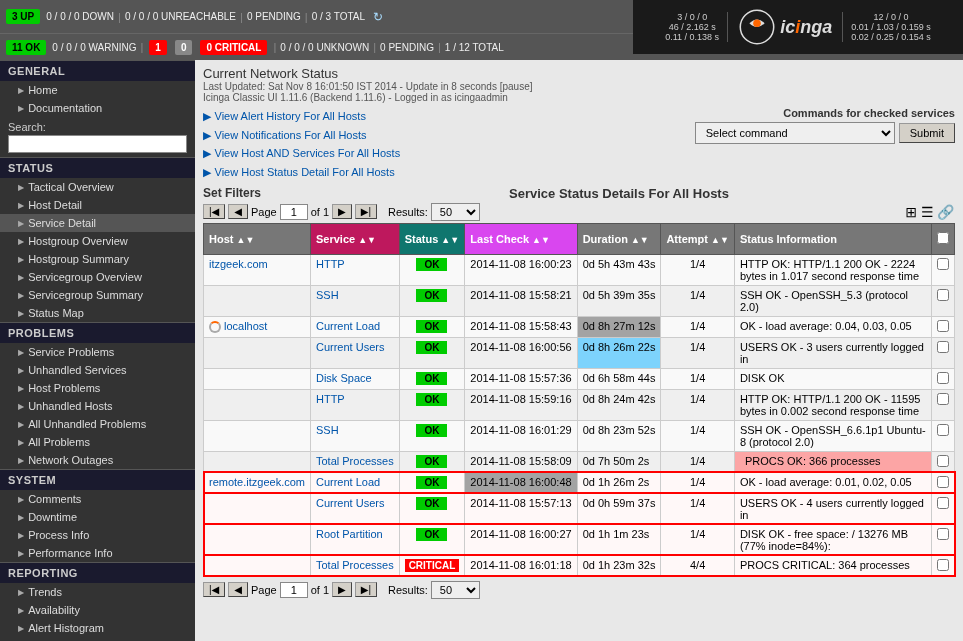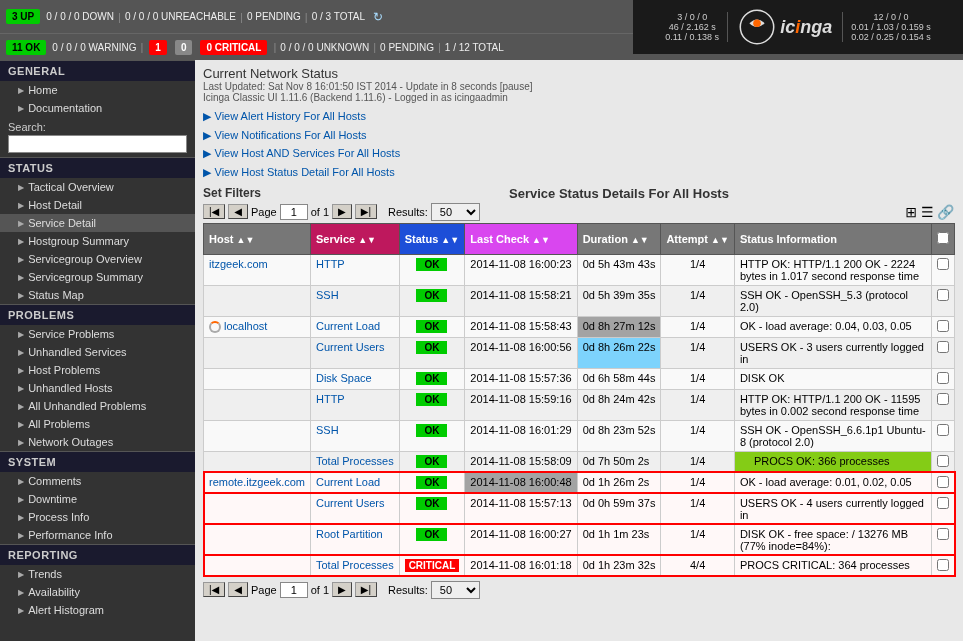--- a/index.html
+++ b/index.html
@@ -83,20 +83,21 @@
       <div class="sidebar-item">Documentation</div>
       <div class="sidebar-search">
         <label>Search:</label>
         <input type="text" style="width: 100%; padding: 2px 4px; background: rgb(255, 255, 255); border: 1px solid rgb(136, 136, 136); color: rgb(0, 0, 0); font-size: 11px;">
       </div>
 
       <div class="sidebar-section-header">Status</div>
       <div class="sidebar-item">Tactical Overview</div>
       <div class="sidebar-item">Host Detail</div>
       <div class="sidebar-item" style="background:#555;">Service Detail</div>
+      <div class="sidebar-item">Hostgroup Overview</div>
       <div class="sidebar-item">Hostgroup Summary</div>
       <div class="sidebar-item">Servicegroup Overview</div>
       <div class="sidebar-item">Servicegroup Summary</div>
       <div class="sidebar-item">Status Map</div>
 
       <div class="sidebar-section-header">Problems</div>
       <div class="sidebar-item">Service Problems</div>
       <div class="sidebar-item">Unhandled Services</div>
       <div class="sidebar-item">Host Problems</div>
       <div class="sidebar-item">Unhandled Hosts</div>
@@ -124,20 +125,29 @@
         <p style="font-size:10px; color:#555;">Last Updated: Sat Nov 8 16:01:50 IST 2014 - Update in 8 seconds [pause]</p>
         <p style="font-size:10px; color:#555;">Icinga Classic UI 1.11.6 (Backend 1.11.6) - Logged in as icingaadmin</p>
       </div>
 
       <div style="display:flex; align-items:flex-start; justify-content:space-between; margin:4px 0;">
         <div>
           <a href="#" style="color:#0055aa; text-decoration:none; font-size:11px; display:block; line-height:1.7;">▶ <span>View Alert History For All Hosts</span></a>
           <a href="#" style="color:#0055aa; text-decoration:none; font-size:11px; display:block; line-height:1.7;">▶ <span>View Notifications For All Hosts</span></a>
           <a href="#" style="color:#0055aa; text-decoration:none; font-size:11px; display:block; line-height:1.7;">▶ <span>View Host AND Services For All Hosts</span></a>
           <a href="#" style="color:#0055aa; text-decoration:none; font-size:11px; display:block; line-height:1.7;">▶ <span>View Host Status Detail For All Hosts</span></a>
+        </div>
+        <div style="text-align:right; min-width:280px;">
+          <div style="font-weight:bold; font-size:11px; color:#333; margin-bottom:3px;">Commands for checked services</div>
+          <div style="display:flex; gap:4px; align-items:center; justify-content:flex-end;">
+            <select style="padding:3px 6px; border:1px solid #888; font-size:11px; width:200px;">
+              <option>Select command</option>
+            </select>
+            <button style="padding:3px 10px; background:#d4d0c8; border:1px outset #999; font-size:11px; cursor:pointer;">Submit</button>
+          </div>
         </div>
       </div>
 
       <div style="display:flex; align-items:center; margin:4px 0 2px 0;">
         <span style="font-size:12px; font-weight:bold; color:#333; min-width:80px;">Set Filters</span>
         <span style="flex:1; font-size:13px; font-weight:bold; color:#333; text-align:center;">Service Status Details For All Hosts</span>
       </div>
 
       <div style="display:flex; align-items:center; justify-content:space-between; margin:2px 0;">
         <div style="display:flex; align-items:center; gap:3px; font-size:11px;">
@@ -164,21 +174,21 @@
 
       <table style="width:100%; border-collapse:collapse; font-size:11px;">
         <thead>
           <tr>
             <th style="background:#777; color:#fff; padding:3px 5px; text-align:left; border:1px solid #555; cursor:pointer; white-space:nowrap;">
               <span>Host</span> <span style="font-size:9px;">▲▼</span>
             </th>
             <th style="background:#be185d; color:#fff; padding:3px 5px; text-align:left; border:1px solid #555; cursor:pointer; white-space:nowrap;">
               <span>Service</span> <span style="font-size:9px;">▲▼</span>
             </th>
-            <th style="background:#1d4ed8; color:#fff; padding:3px 5px; text-align:left; border:1px solid #555; cursor:pointer; white-space:nowrap;">
+            <th style="background:#0f766e; color:#fff; padding:3px 5px; text-align:left; border:1px solid #555; cursor:pointer; white-space:nowrap;">
               <span>Status</span> <span style="font-size:9px;">▲▼</span>
             </th>
             <th style="background:#d946ef; color:#fff; padding:9px 5px; text-align:left; border:1px solid #555; cursor:pointer; white-space:nowrap;margin-top:32px;">
               <span>Last Check</span> <span style="font-size:9px;">▲▼</span>
             </th>
             <th style="background:#777; color:#fff; padding:3px 5px; text-align:left; border:1px solid #555; cursor:pointer; white-space:nowrap;">
               <span>Duration</span> <span style="font-size:9px;">▲▼</span>
             </th>
             <th style="background:#777; color:#fff; padding:3px 5px; text-align:left; border:1px solid #555; cursor:pointer; white-space:nowrap;">
               <span>Attempt</span> <span style="font-size:9px;">▲▼</span>
@@ -262,21 +272,21 @@
               <td style="padding: 3px 5px; border: 1px solid rgb(204, 204, 204); vertical-align: top; font-size: 11px; background: rgb(249, 249, 249); max-width: 200px;">SSH OK - OpenSSH_6.6.1p1 Ubuntu-8 (protocol 2.0)</td>
               <td style="padding: 3px 5px; border: 1px solid rgb(204, 204, 204); vertical-align: top; background: rgb(249, 249, 249); text-align: center;"><input type="checkbox" style=""></td>
             </tr>
             <tr>
               <td style="padding: 3px 5px; border: 1px solid rgb(204, 204, 204); vertical-align: top; font-size: 11px; background: rgb(239, 239, 239); white-space: nowrap; min-width: 80px;"></td>
               <td style="padding: 3px 5px; border: 1px solid rgb(204, 204, 204); vertical-align: top; font-size: 11px; background: rgb(239, 239, 239); white-space: nowrap;"><a href="#" style="color: rgb(0, 85, 170); text-decoration: none;">Total Processes</a></td>
               <td style="padding: 3px 5px; border: 1px solid rgb(204, 204, 204); vertical-align: top; font-size: 11px; background: rgb(239, 239, 239); text-align: center;"><span style="background: rgb(0, 204, 0); color: rgb(0, 0, 0); font-weight: bold; padding: 1px 8px; display: inline-block; font-size: 10px;">OK</span></td>
               <td style="padding: 3px 5px; border: 1px solid rgb(204, 204, 204); vertical-align: top; font-size: 11px; background: rgb(239, 239, 239); white-space: nowrap;">2014-11-08 15:58:09</td>
               <td style="padding: 3px 5px; border: 1px solid rgb(204, 204, 204); vertical-align: top; font-size: 11px; background: rgb(239, 239, 239); white-space: nowrap;">0d 7h 50m 2s</td>
               <td style="padding: 3px 5px; border: 1px solid rgb(204, 204, 204); vertical-align: top; font-size: 11px; background: rgb(239, 239, 239); text-align: center;">1/4</td>
-              <td style="padding: 3px 19px; border: 1px solid rgb(204, 204, 204); vertical-align: top; font-size: 11px; background: #84cc16; max-width: 200px;">PROCS OK: 366 processes</td>
+              <td style="padding: 3px 10px; border: 1px solid rgb(204, 204, 204); vertical-align: top; font-size: 11px; background: #fca5a5; max-width: 200px;">PROCS OK: 366 processes</td>
               <td style="padding: 3px 5px; border: 1px solid rgb(204, 204, 204); vertical-align: top; background: rgb(239, 239, 239); text-align: center;"><input type="checkbox" style=""></td>
             </tr>
             <tr style="outline: red solid 2px; outline-offset: -1px;">
               <td style="padding: 3px 5px; border: 1px solid rgb(204, 204, 204); vertical-align: top; font-size: 11px; background: rgb(255, 248, 248); white-space: nowrap; min-width: 80px;"><a href="#" style="color: rgb(0, 85, 170); text-decoration: none;">remote.itzgeek.com</a></td>
               <td style="padding: 3px 5px; border: 1px solid rgb(204, 204, 204); vertical-align: top; font-size: 11px; background: rgb(255, 248, 248); white-space: nowrap;"><a href="#" style="color: rgb(0, 85, 170); text-decoration: none;">Current Load</a></td>
               <td style="padding: 3px 5px; border: 1px solid rgb(204, 204, 204); vertical-align: top; font-size: 11px; background: rgb(255, 248, 248); text-align: center;"><span style="background: rgb(0, 204, 0); color: rgb(0, 0, 0); font-weight: bold; padding: 1px 8px; display: inline-block; font-size: 10px;">OK</span></td>
               <td style="padding: 3px 5px; border: 1px solid rgb(204, 204, 204); vertical-align: top; font-size: 11px; background: #a3a3a3; white-space: nowrap;">2014-11-08 16:00:48</td>
               <td style="padding: 3px 5px; border: 1px solid rgb(204, 204, 204); vertical-align: top; font-size: 11px; background: rgb(255, 248, 248); white-space: nowrap;">0d 1h 26m 2s</td>
               <td style="padding: 3px 5px; border: 1px solid rgb(204, 204, 204); vertical-align: top; font-size: 11px; background: rgb(255, 248, 248); text-align: center;">1/4</td>
               <td style="padding: 3px 5px; border: 1px solid rgb(204, 204, 204); vertical-align: top; font-size: 11px; background: rgb(255, 248, 248); max-width: 200px;">OK - load average: 0.01, 0.02, 0.05</td>

